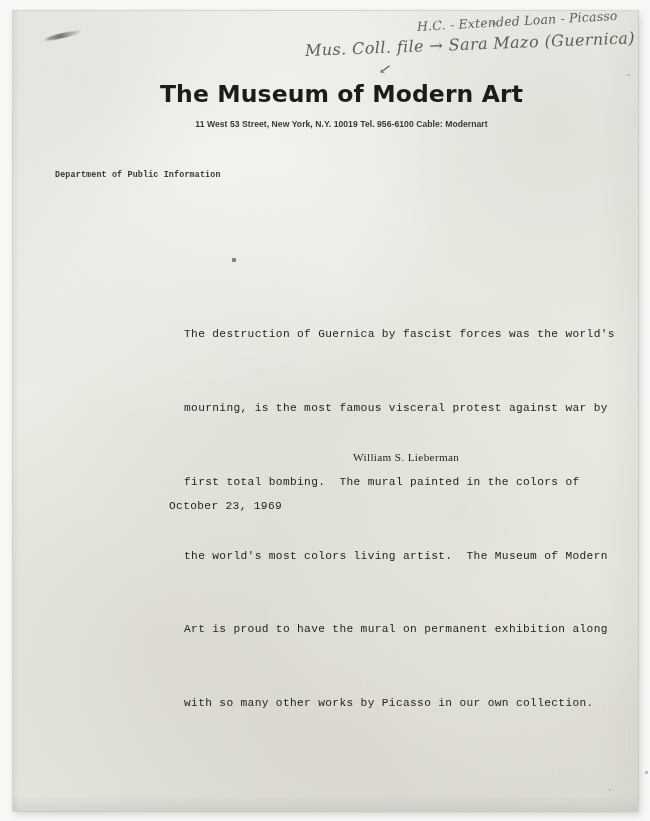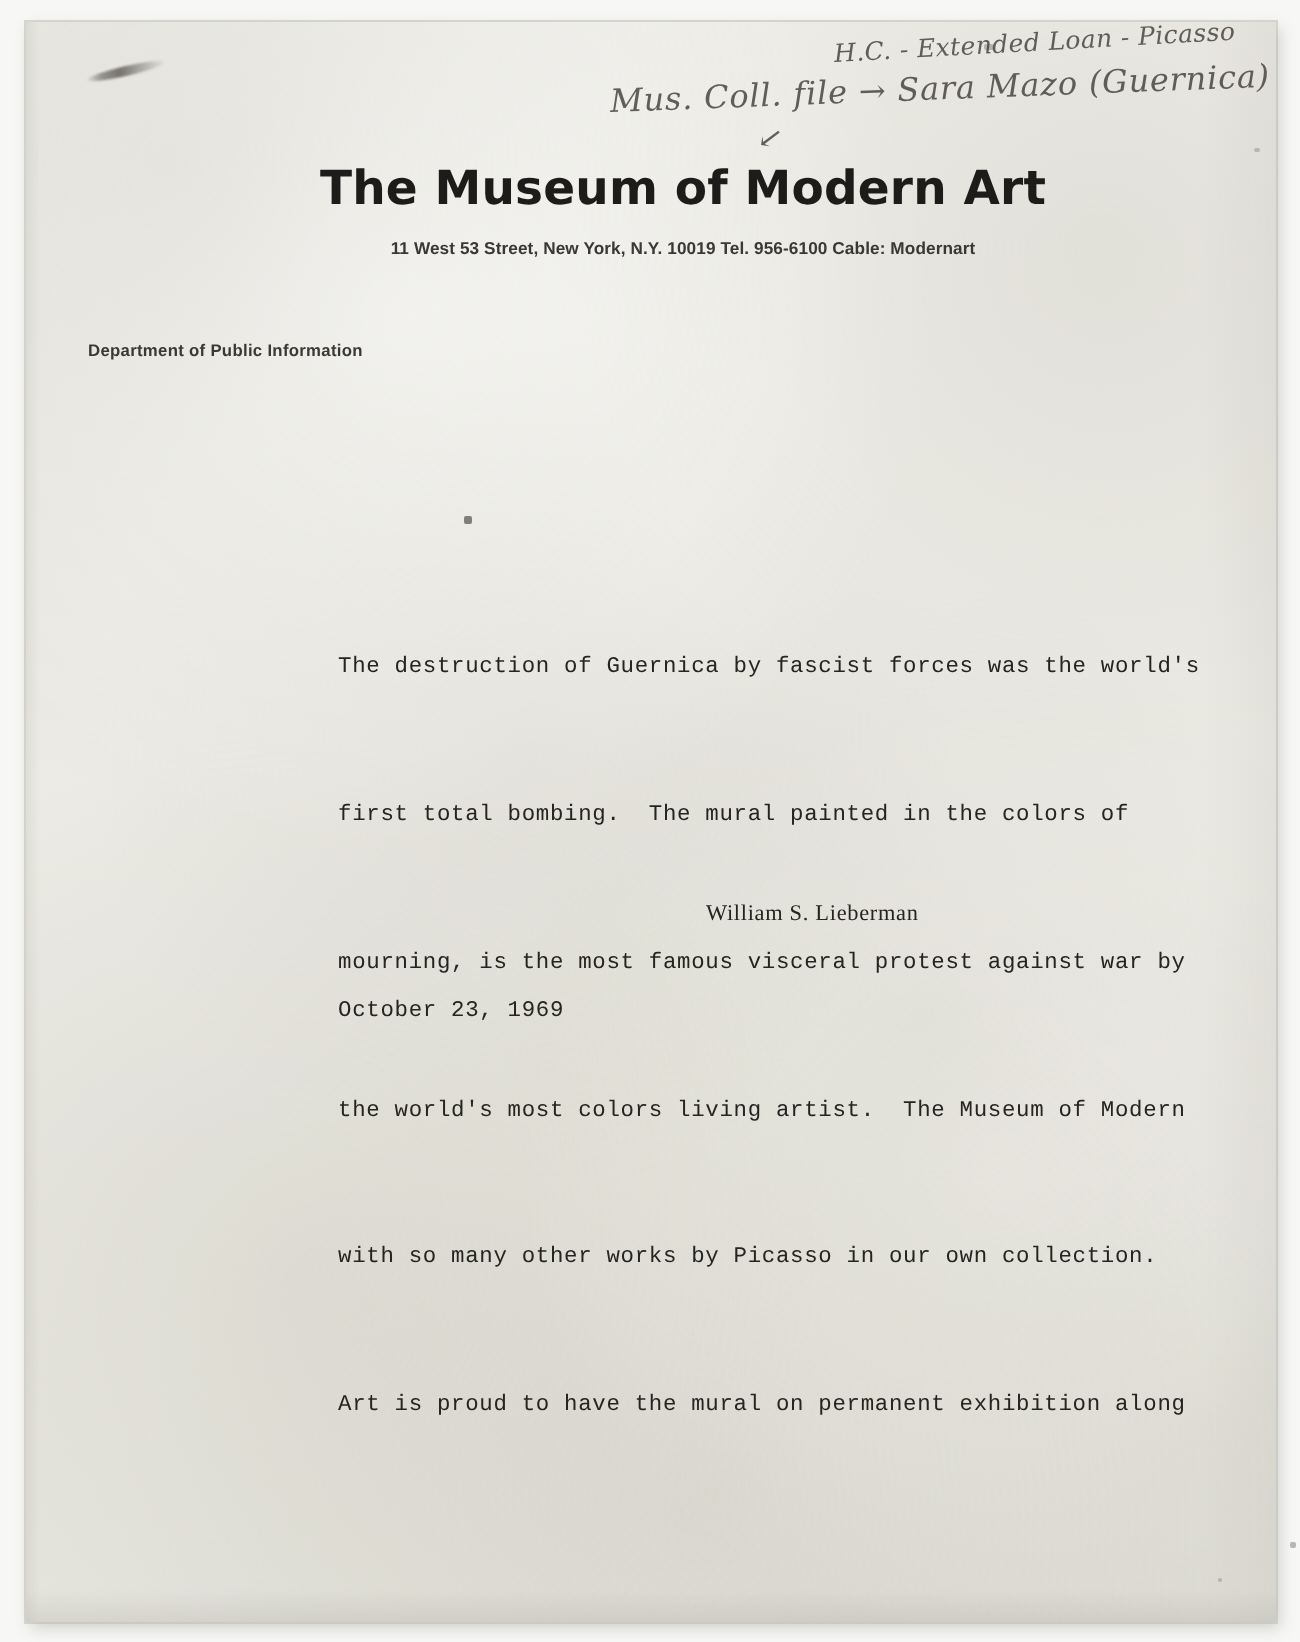--- a/index.html
+++ b/index.html
@@ -149,33 +149,33 @@
     font-family: Liberation Sans, sans-serif;
     font-size: 8.6px;
     font-weight: bold;
     letter-spacing: 0.05px;
     color: #3a3834;
   }
 
   
   .department {
     position: absolute;
-    left: 31px;
+    left: 42px;
     top: 159px;
-    font-family: Liberation Sans, sans-serif;
+    font-family: Liberation Mono, monospace;
     font-size: 8.4px;
     font-weight: bold;
     letter-spacing: 0.15px;
     color: #3b3935;
   }
 
   
   .body-text {
     position: absolute;
-    left: 156px;
+    left: 171px;
     top: 262px;
     width: 420px;
     font-family: "Liberation Mono", "DejaVu Sans Mono", monospace;
     font-size: 11.2px;
     letter-spacing: 0.35px;
     color: #262420;
     line-height: 24.6px;
     white-space: pre;
   }
   .body-text p { margin: 0; }
@@ -227,25 +227,25 @@
 
     <div class="letterhead">
       <div class="masthead">The Museum of Modern Art</div>
       <div class="address">11 West 53 Street, New York, N.Y. 10019 Tel. 956-6100 Cable: Modernart</div>
     </div>
 
     <div class="department">Department of Public Information</div>
 
     <div class="body-text">
       <p>The destruction of Guernica by fascist forces was the world's</p>
+      <p>mourning, is the most famous visceral protest against war by</p>
       <p>first total bombing.  The mural painted in the colors of</p>
-      <p>mourning, is the most famous visceral protest against war by</p>
       <p>the world's most colors living artist.  The Museum of Modern</p>
+      <p>Art is proud to have the mural on permanent exhibition along</p>
       <p>with so many other works by Picasso in our own collection.</p>
-      <p>Art is proud to have the mural on permanent exhibition along</p>
     </div>
 
     <div class="signature">William S. Lieberman</div>
 
     <div class="date-line">October 23, 1969</div>
 
   </div>
 </div>
 
 </body></html>

